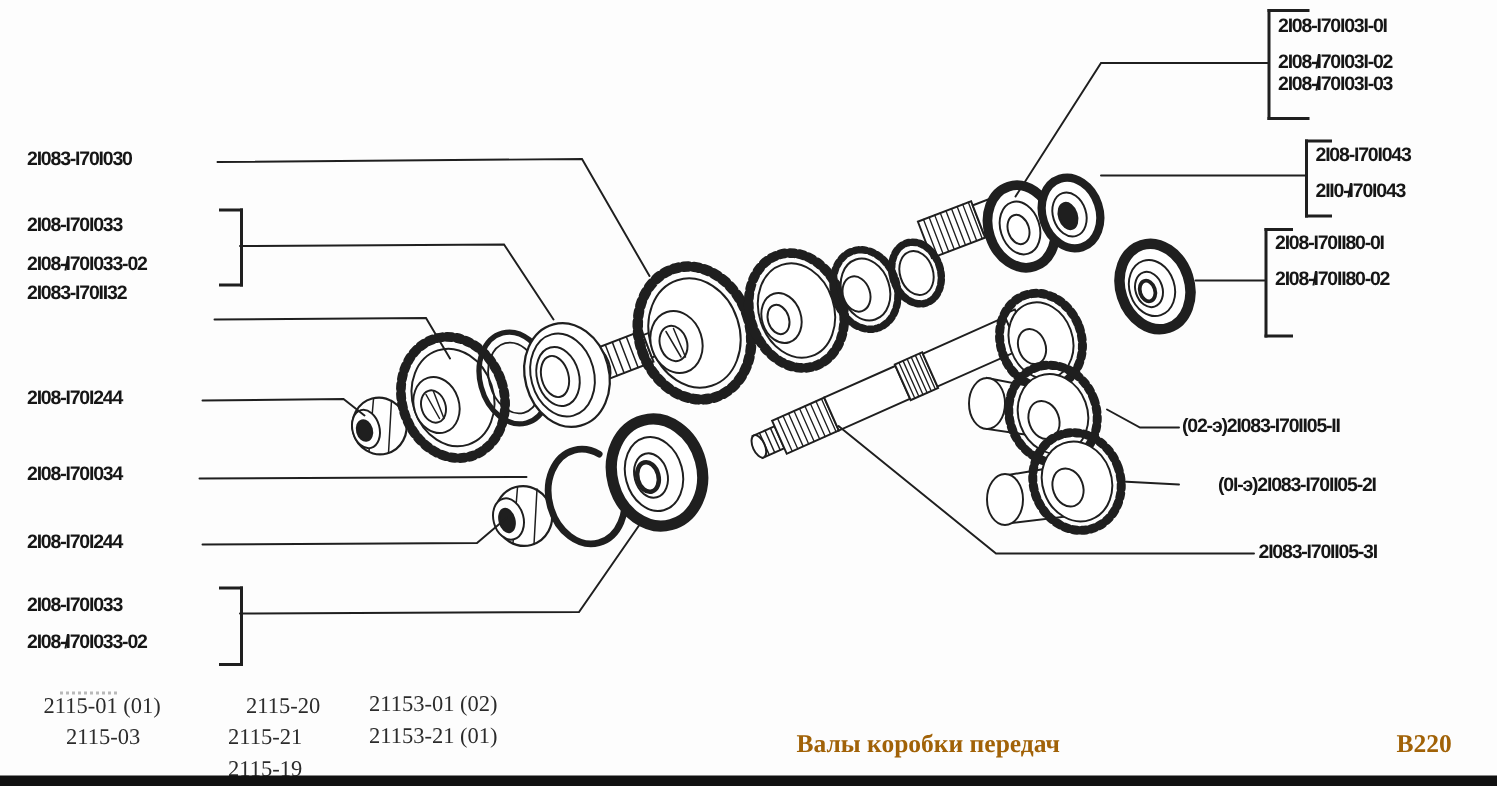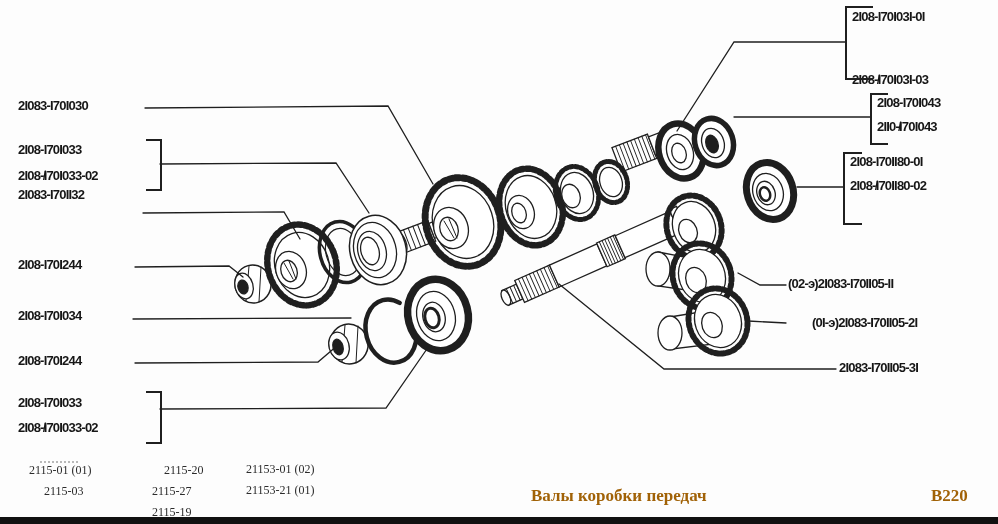--- a/index.html
+++ b/index.html
@@ -7,21 +7,21 @@
         font-family:"Liberation Sans",sans-serif;}
   #artwork{position:absolute;left:0;top:0;}
   .plabel{position:absolute;font-family:Liberation Sans, sans-serif;
           font-weight:700;font-size:13px;letter-spacing:-0.8px;color:#161616;
           white-space:nowrap;line-height:1;}
   .bracket-right{position:absolute;border-top:2px solid #1f1f1f;border-right:2px solid #1f1f1f;
           border-bottom:2px solid #1f1f1f;}
   .bracket-left{position:absolute;border-top:2px solid #1f1f1f;border-left:2px solid #1f1f1f;
           border-bottom:2px solid #1f1f1f;}
   .fnote{position:absolute;font-family:"Liberation Serif","DejaVu Serif",serif;
-         font-size:12px;color:#2b2b2b;white-space:nowrap;line-height:1;}
+         font-size:15px;color:#2b2b2b;white-space:nowrap;line-height:1;}
   .fcaption{position:absolute;font-family:"Liberation Serif","DejaVu Serif",serif;
          font-weight:700;font-size:17px;color:#a16207;white-space:nowrap;line-height:1;}
   #bottom-bar{position:absolute;left:0;top:517px;width:998px;height:7px;background:#111;}
   #scan-artifact{position:absolute;left:40px;top:461px;width:38px;height:0;
          border-top:2px dotted #b9b9b9;}
 </style>
 </head>
 <body>
 
 <div id="page">
@@ -208,42 +208,43 @@
   <div class="plabel" style="left:18px;top:188px">2I083-I70II32</div>
   <div class="plabel" style="left:18px;top:258px">2I08-I70I244</div>
   <div class="plabel" style="left:18px;top:309px">2I08-I70I034</div>
   <div class="plabel" style="left:18px;top:354px">2I08-I70I244</div>
 
   <div class="plabel" style="left:18px;top:396px">2I08-I70I033</div>
   <div class="plabel" style="left:18px;top:421px">2I08-̸I70I033-02</div>
   <div class="bracket-right" style="left:146px;top:391px;width:14px;height:49px"></div>
 
   <div class="plabel" style="left:852px;top:10px">2I08-I70I03I-0I</div>
-  <div class="plabel" style="left:852px;top:73px">2I08-̸I70I03I-03</div>
+  <div class="plabel" style="left:852px;top:34px">2I08-̸I70I03I-02</div>
+  <div class="plabel" style="left:852px;top:49px">2I08-̸I70I03I-03</div>
   <div class="bracket-left" style="left:845px;top:6px;width:26px;height:70px"></div>
 
   <div class="plabel" style="left:877px;top:96px">2I08-I70I043</div>
   <div class="plabel" style="left:877px;top:120px">2II0-̸I70I043</div>
   <div class="bracket-left" style="left:870px;top:93px;width:16px;height:48px"></div>
 
   <div class="plabel" style="left:850px;top:155px">2I08-I70II80-0I</div>
   <div class="plabel" style="left:850px;top:179px">2I08-̸I70II80-02</div>
   <div class="bracket-left" style="left:843px;top:152px;width:17px;height:69px"></div>
 
   <div class="plabel" style="left:788px;top:277px">(02-э)2I083-I70II05-II</div>
   <div class="plabel" style="left:812px;top:316px">(0I-э)2I083-I70II05-2I</div>
   <div class="plabel" style="left:839px;top:361px">2I083-I70II05-3I</div>
 
   <div id="scan-artifact"></div>
 
   <div class="fnote" style="left:29px;top:464px">2115-01 (01)</div>
   <div class="fnote" style="left:44px;top:485px">2115-03</div>
 
   <div class="fnote" style="left:164px;top:464px">2115-20</div>
-  <div class="fnote" style="left:152px;top:485px">2115-27</div>
+  <div class="fnote" style="left:152px;top:485px">2115-21</div>
   <div class="fnote" style="left:152px;top:506px">2115-19</div>
 
   <div class="fnote" style="left:246px;top:463px">21153-01 (02)</div>
   <div class="fnote" style="left:246px;top:484px">21153-21 (01)</div>
 
   <div class="fcaption" style="left:531px;top:487px">Валы коробки передач</div>
   <div class="fcaption" style="left:931px;top:487px">B220</div>
 
   <div id="bottom-bar"></div>
 </div>

